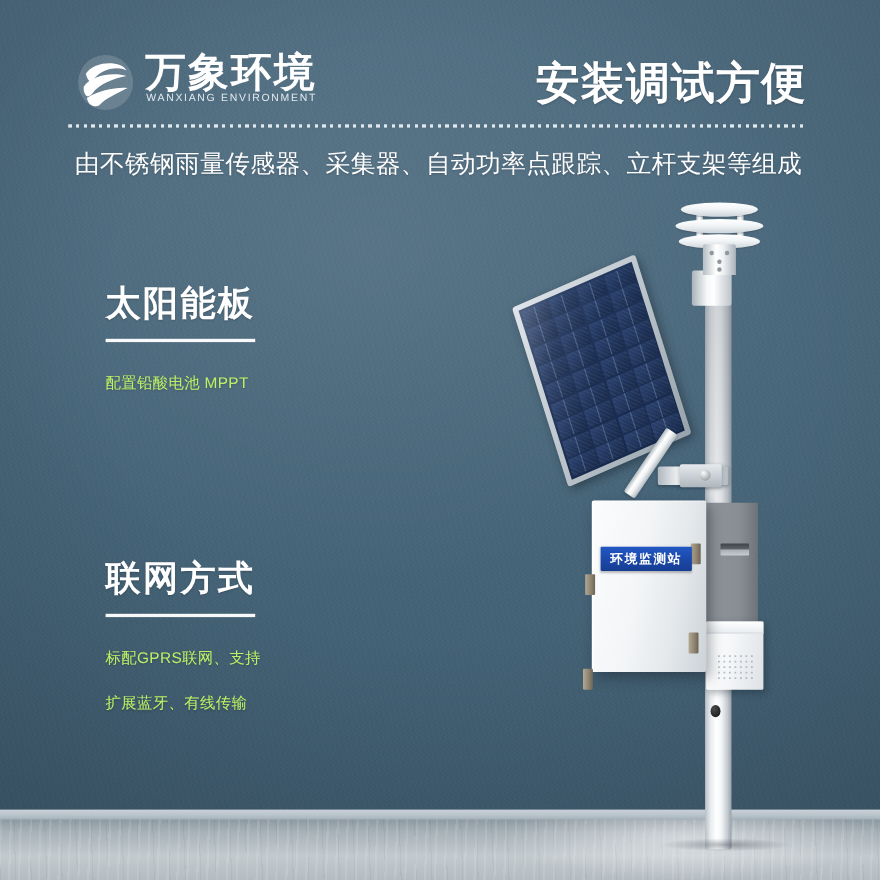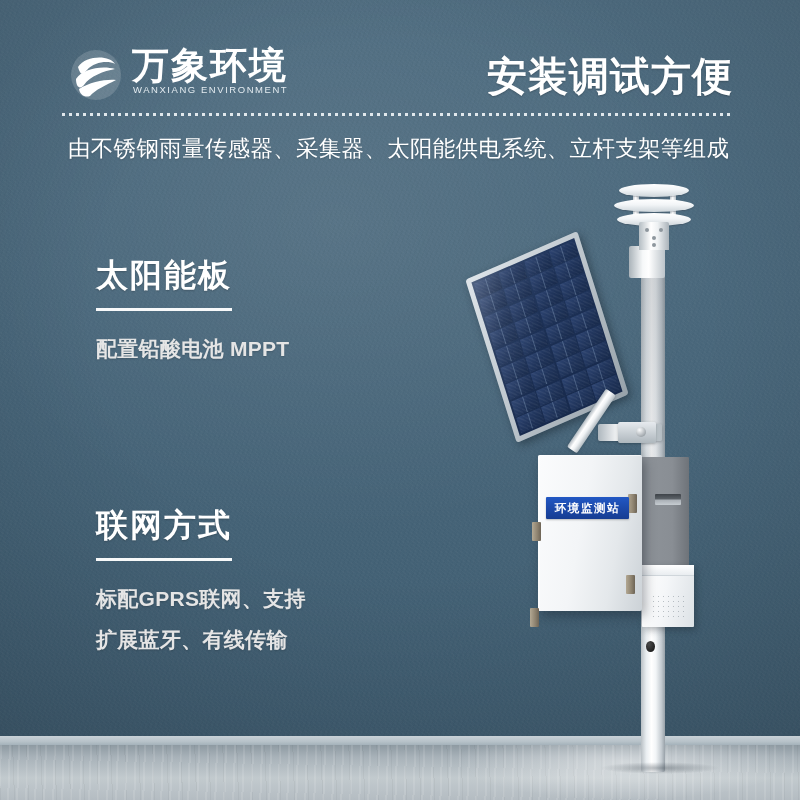--- a/index.html
+++ b/index.html
@@ -97,24 +97,23 @@
   .feature-title {
     font-size:32px; font-weight:bold; color:#ffffff;
     letter-spacing:2px; line-height:40px; white-space:nowrap;
     text-shadow:0 1px 2px rgba(0,0,0,.2);
   }
   .feature-rule {
     width:136px; height:3px; background:#ffffff;
     margin-top:13px; margin-bottom:17px; opacity:.96;
   }
   .feature-line {
-    font-size:21px; color:#e5e5e5; line-height:41px;
+    font-size:14px; color:#bef264; line-height:41px;
     white-space:nowrap; letter-spacing:.3px;
     text-shadow:0 1px 2px rgba(0,0,0,.16);
-    font-weight:bold;
   }
   #feature-solar { top:255px; }
   #feature-network { top:505px; }
 
   
   .equipment { position:absolute; left:0; top:0; width:800px; height:800px; }
 
   
   .pole {
     position:absolute; left:641px; top:228px; width:24px; height:544px;
@@ -341,21 +340,21 @@
       <path d="M9 40 C20 33, 36 30, 46 31 C36 36, 25 41, 20 47 C15 49, 10 46, 9 40 Z" fill="#ffffff"></path>
     </svg>
     <div class="logo-cn">万象环境</div>
     <div class="logo-en">WANXIANG ENVIRONMENT</div>
   </div>
 
   <div class="headline">安装调试方便</div>
 
   <div class="dotline"></div>
 
-  <div class="subtitle">由不锈钢雨量传感器、采集器、太阳能供电系统、立杆支架等组成</div>
+  <div class="subtitle">由不锈钢雨量传感器、采集器、自动功率点跟踪、立杆支架等组成</div>
 
   <div class="feature" id="feature-solar">
     <div class="feature-title">太阳能板</div>
     <div class="feature-rule"></div>
     <div class="feature-line">配置铅酸电池 MPPT</div>
   </div>
 
   <div class="feature" id="feature-network">
     <div class="feature-title">联网方式</div>
     <div class="feature-rule"></div>

